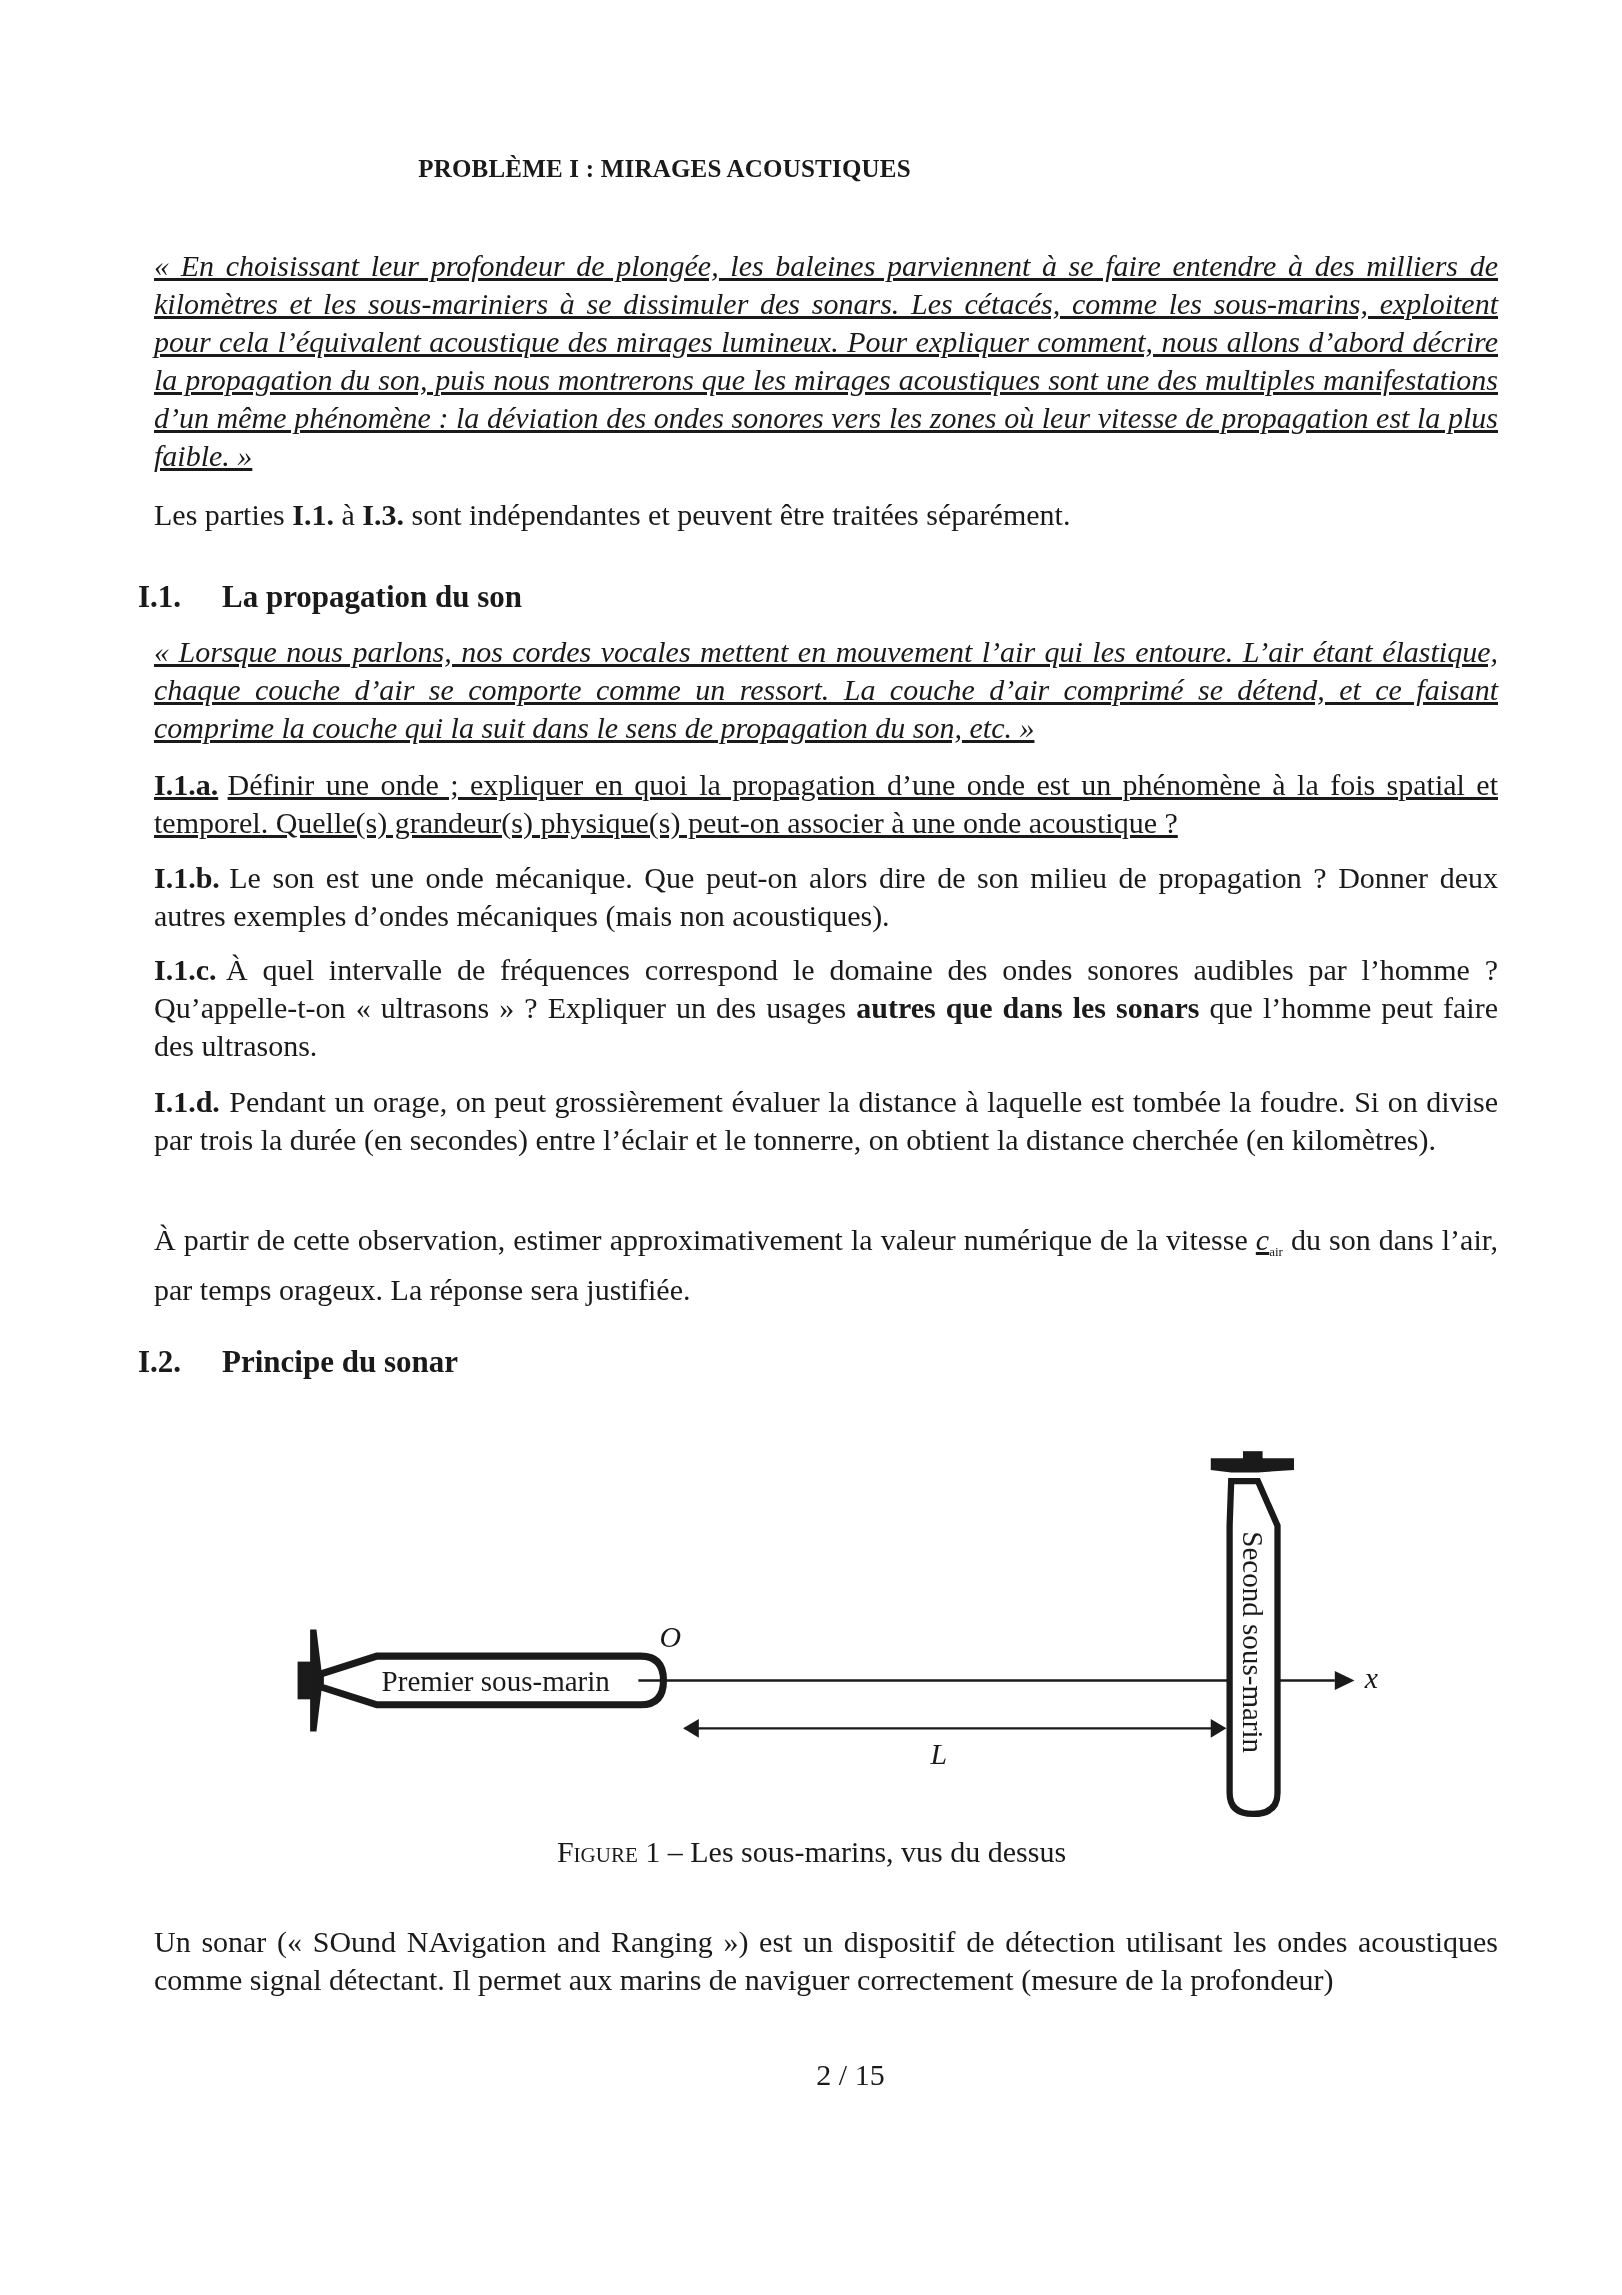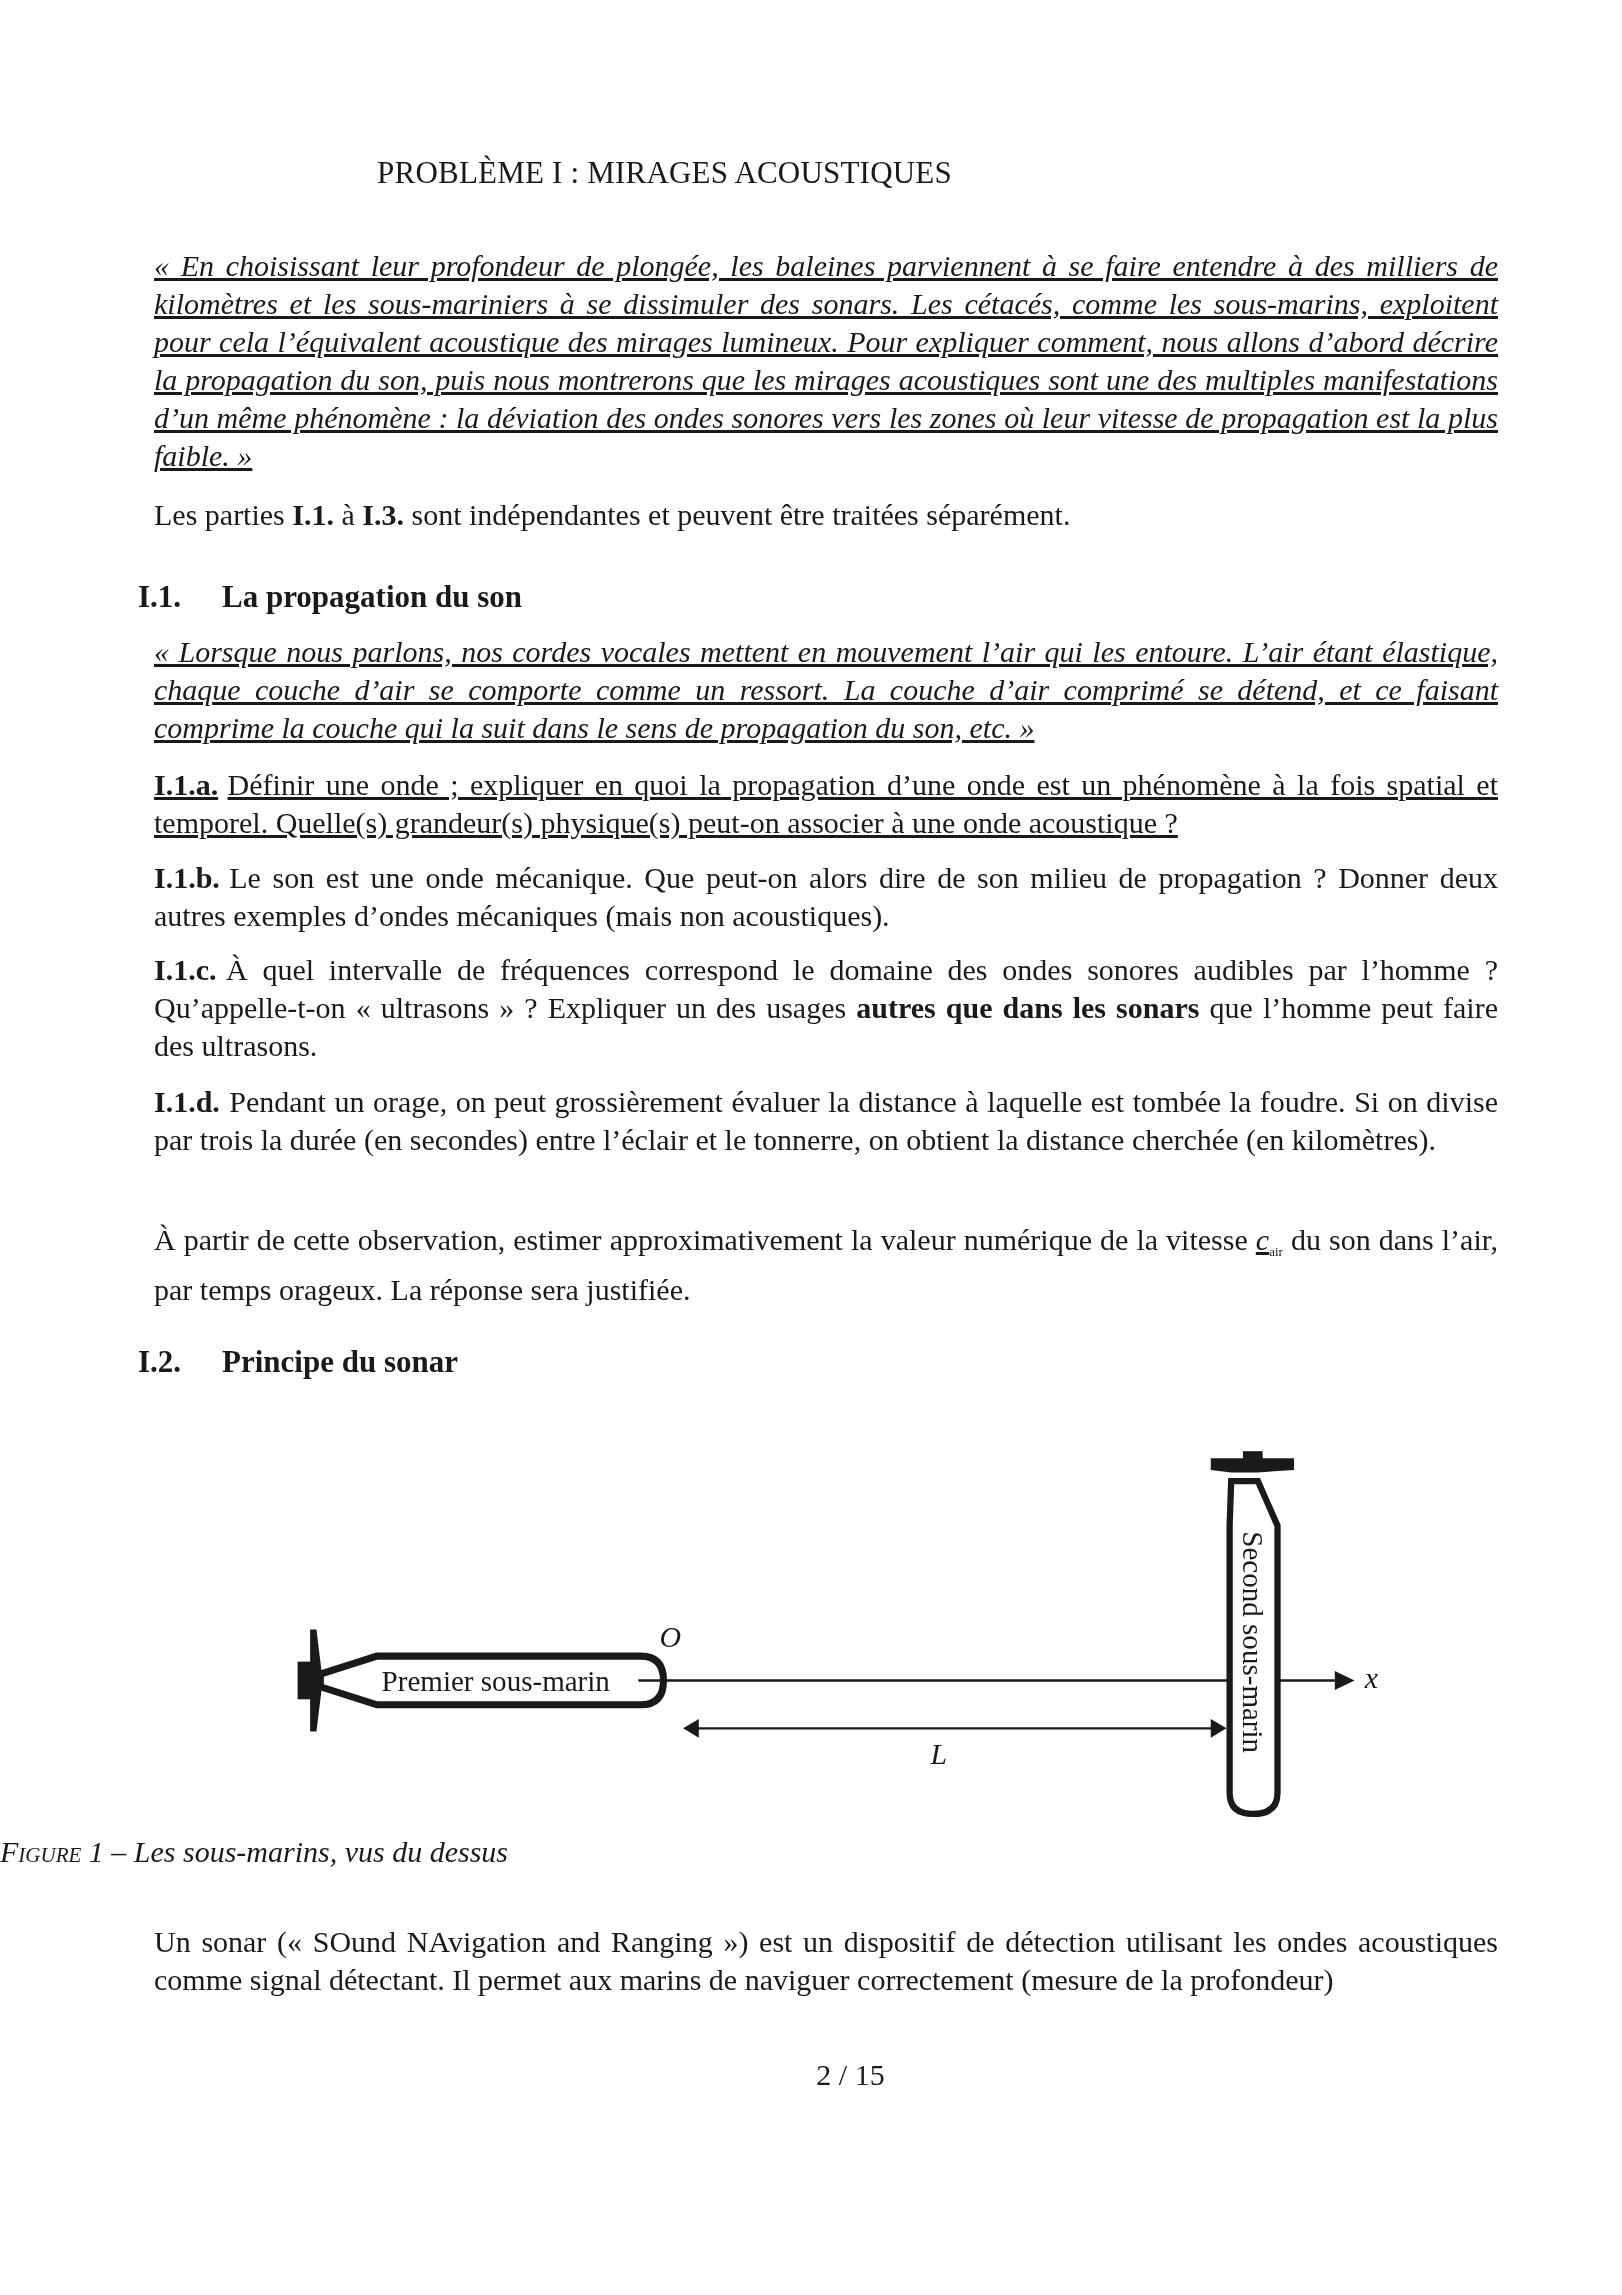--- a/index.html
+++ b/index.html
@@ -11,32 +11,31 @@
   .page { position: absolute; left: 0; top: 0; width: 1623px; height: 2295px; }
   .text-block {
     position: absolute; left: 154px; width: 1344px;
     font-size: 30px; line-height: 38px; text-align: justify;
     text-align-last: left;
   }
   .it { font-style: italic; text-decoration: underline; }
   .b { font-weight: bold; }
   .title {
     position: absolute; top: 155px; left: 0; width: 1329px; text-align: center;
-    font-size: 31px; font-weight: normal; letter-spacing: 0.2px;
+    font-size: 25px; font-weight: bold; letter-spacing: 0.2px;
   }
   .sec-head {
     position: absolute; left: 138px; font-size: 31px; font-weight: bold;
   }
   .sec-head .num { display: inline-block; width: 84px; }
   .q-label { font-weight: bold; margin-right: 9.4px; }
   sub.s { font-size: 13px; vertical-align: -6.3px; font-style: normal; }
   .caption {
-    position: absolute; top: 1835px; left: 0; width: 1623px; 
+    position: absolute; top: 1835px; left: 0; width: 1623px; text-align: center;
     font-size: 30px;
-    font-style: italic;
   }
   .caption .sc { font-variant: small-caps; }
   .page-num {
     position: absolute; top: 2058px; left: 0; width: 1623px; text-align: center;
     font-size: 30px;
     margin-left: 39px;
   }
   svg.fig { position: absolute; left: 0; top: 1429px; }
   svg text { font-family: "Liberation Serif", "DejaVu Serif", serif; fill: #1a1a1a; }
 </style>

